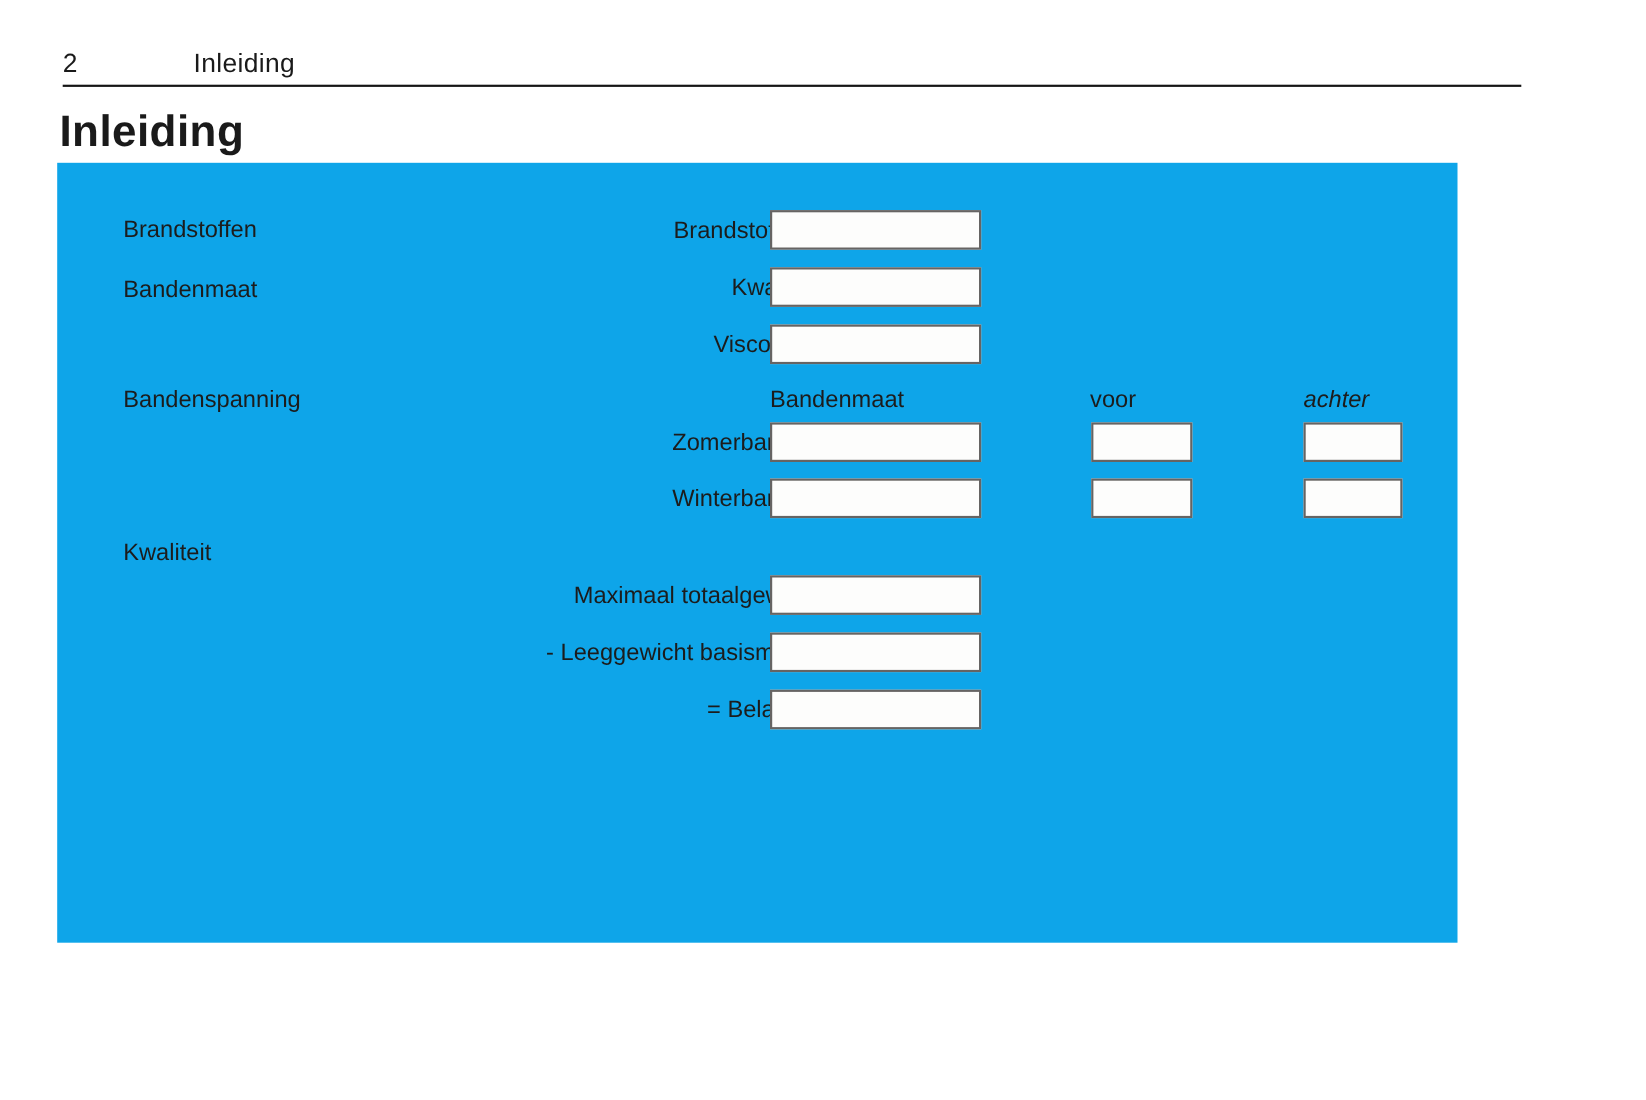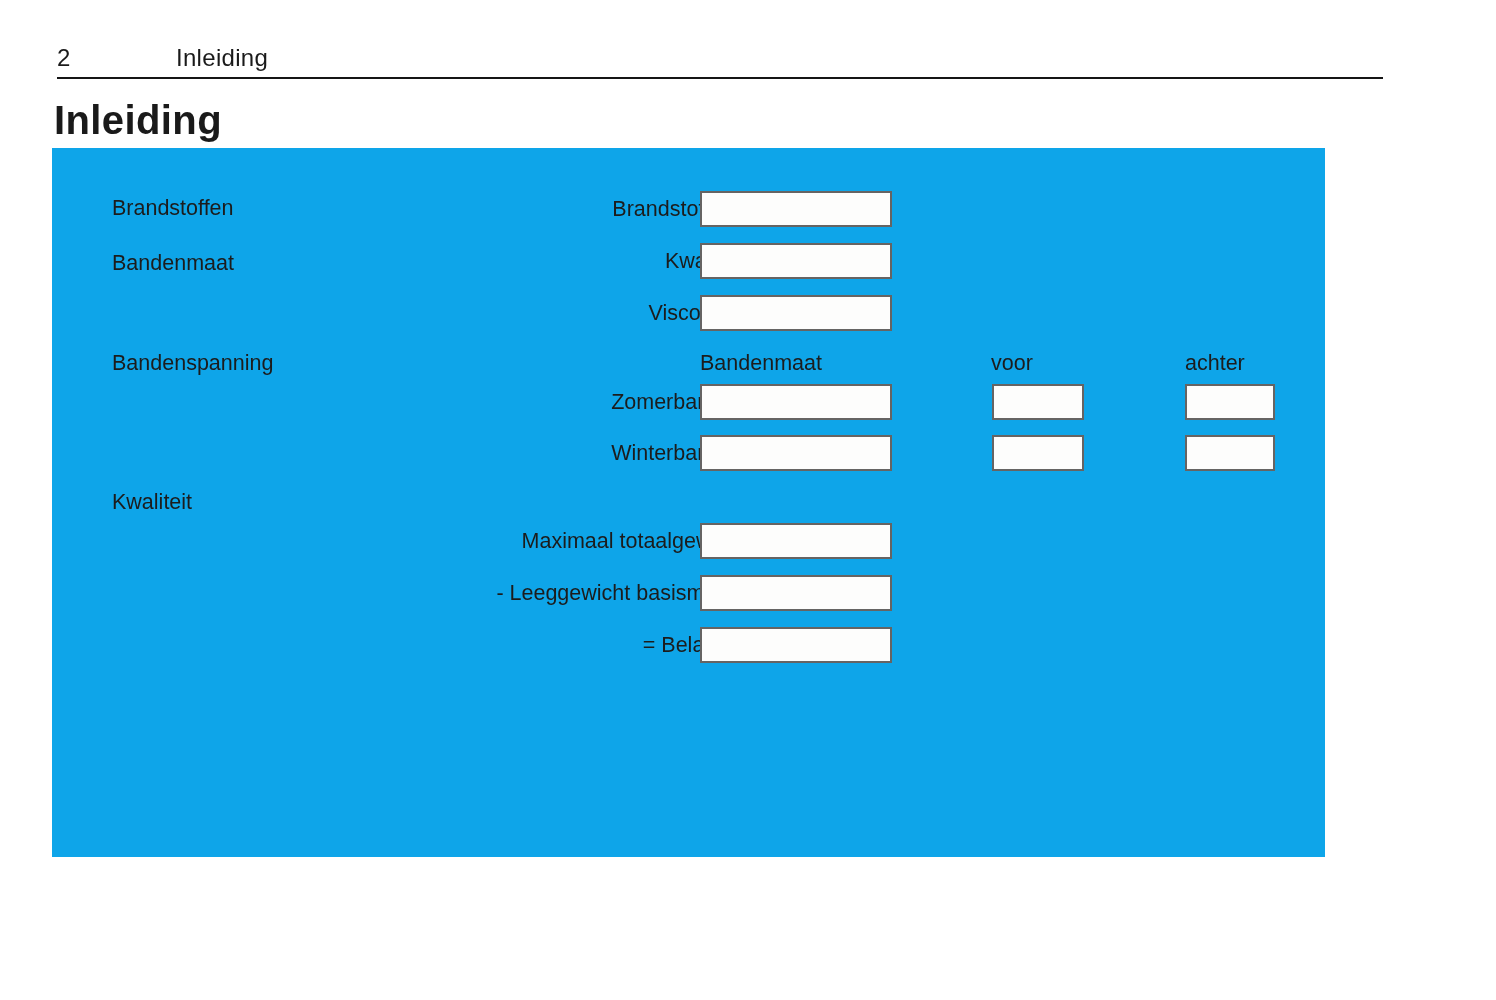--- a/index.html
+++ b/index.html
@@ -79,21 +79,21 @@
   <input class="box" type="text" style="left: 648px; top: 43px;" value="">
 
   <div class="f-label" style="top:100px;">Kwaliteit</div>
   <input class="box" type="text" style="left: 648px; top: 95px;" value="">
 
   <div class="f-label" style="top:152px;">Viscositeit</div>
   <input class="box" type="text" style="left: 648px; top: 147px;" value="">
 
   <div class="col-head" style="left:648px;  top:202px;">Bandenmaat</div>
   <div class="col-head" style="left:939px;  top:202px;">voor</div>
-  <div class="col-head" style="left:1133px; top:202px;">achter</div>
+  <div class="col-head" style="left:1133px; top:202px;font-style:italic;">achter</div>
 
   <div class="f-label" style="top:241px;">Zomerbanden</div>
   <input class="box" type="text" style="left: 648px; top: 236px;" value="">
   <input class="box small" type="text" style="left: 940px; top: 236px;" value="">
   <input class="box small2" type="text" style="left: 1133px; top: 236px;" value="">
 
   <div class="f-label" style="top:292px;">Winterbanden</div>
   <input class="box" type="text" style="left: 648px; top: 287px;" value="">
   <input class="box small" type="text" style="left: 940px; top: 287px;" value="">
   <input class="box small2" type="text" style="left: 1133px; top: 287px;" value="">

